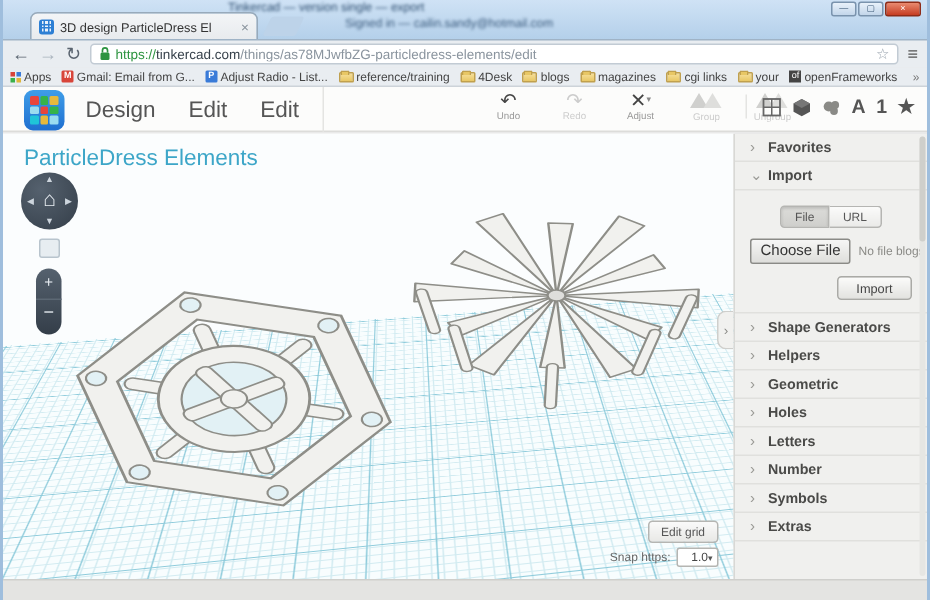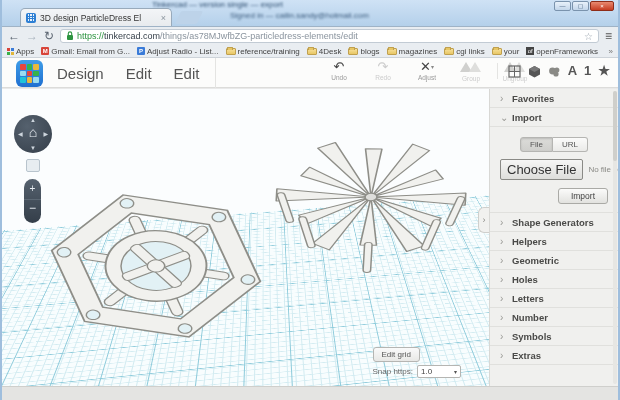--- a/index.html
+++ b/index.html
@@ -112,26 +112,26 @@
               border:1px solid #b8c4cd; border-radius:2px; }
   .zoompill { position:absolute; left:22px; top:90px; width:17px; height:44px; border-radius:9px;
               background:linear-gradient(#55616e,#343e49); color:#e8edf2; text-align:center; }
   .zoompill .zi { font-size:10px; line-height:20px; display:block; }
   .zoompill .zo { font-size:12px; line-height:16px; display:block; border-top:1px solid #5c6874; }
 
   .model { position:absolute; }
   .model-left { left:28px; top:72px; }
   .model-right { left:262px; top:28px; }
 
-  .grid-ctrls { position:absolute; right:28px; bottom:8px; text-align:left; }
+  .grid-ctrls { position:absolute; right:10px; bottom:8px; text-align:right; }
   .editgrid-btn { display:inline-block; font-size:8px; color:#555; background:linear-gradient(#fafafa,#e8e8e6);
                   border:1px solid #b5b5b2; border-radius:3px; padding:2px 8px; }
   .snap-row { margin-top:3px; display:flex; align-items:center; gap:4px; justify-content:flex-end; }
   .snap-label { font-size:8px; color:#666; }
-  .snap-select { width:44px; height:13px; background:#fff; border:1px solid #b5b5b2; border-radius:2px;
+  .snap-select { width:28px; height:13px; background:#fff; border:1px solid #b5b5b2; border-radius:2px;
                  font-size:8px; color:#444; display:flex; align-items:center; padding:0 3px; }
   .snap-select .sv { flex:1; }
   .snap-select .sc2 { font-size:6px; color:#555; }
 
   .collapse-tab { position:absolute; right:0; top:118px; width:11px; height:26px;
                   background:#f1f1ef; border:1px solid #cfcfcc; border-right:none;
                   border-radius:6px 0 0 6px; color:#8a8a86; font-size:9px; line-height:24px; text-align:center; }
 
   
   .sidebar { position:absolute; left:487px; top:0; right:0; height:100%; background:#f0f0ee;
@@ -142,21 +142,21 @@
   .imp-body { padding:4px 10px 8px 10px; border-bottom:1px solid #e0e0dd; }
   .imp-desc { font-size:8px; color:#9a9a96; line-height:1.25; }
   .imp-more { color:#8aa6b8; }
   .seg { display:flex; justify-content:center; margin:6px 0 7px; }
   .seg-btn { font-size:8px; color:#555; padding:2px 9px; border:1px solid #b5b5b2;
              background:linear-gradient(#fbfbfa,#eaeae8); }
   .seg-btn.active { background:linear-gradient(#dcdcd9,#cfcfcc); box-shadow:inset 0 1px 2px rgba(0,0,0,.15); }
   .seg-btn:first-child { border-radius:3px 0 0 3px; }
   .seg-btn:last-child { border-radius:0 3px 3px 0; border-left:none; }
   .file-row { display:flex; align-items:center; gap:5px; }
-  .choose-btn { font-size:13px; color:#333; padding:2px 6px; border:1px solid #8a8a86;
+  .choose-btn { font-size:10px; color:#333; padding:2px 6px; border:1px solid #8a8a86;
                 background:linear-gradient(#f6f6f5,#dededb); border-radius:2px; white-space:nowrap; }
   .nofile { font-size:8px; color:#8a8a86; white-space:nowrap; }
   .imp-btn-row { text-align:right; margin-top:8px; }
   .import-btn { display:inline-block; font-size:8.5px; color:#444; padding:2px 12px;
                 border:1px solid #aaaaa6; border-radius:3px; background:linear-gradient(#fbfbfa,#e2e2df); }
   .side-scroll { position:absolute; right:1px; top:2px; bottom:2px; width:4px; background:#e6e6e3;
                  border-radius:2px; }
   .side-scroll i { position:absolute; top:0; left:0; width:4px; height:70px; background:#cfcfcb; border-radius:2px; display:block; }
 
   .bottom-strip { position:absolute; left:0; right:0; bottom:0; height:14px; background:#e4e4e2;
@@ -323,20 +323,21 @@
       <span class="sc">A</span>
       <span class="sc">1</span>
       <span class="sc">★</span>
     </div>
   </div>
 
   <div class="main">
     <div class="canvas">
       <div class="grid-plane"></div>
 
+      <div class="page-title">ParticleDress Elements</div>
 
       <div class="navball">
         <span class="home">⌂</span>
         <span class="n up">▲</span>
         <span class="n dn">▼</span>
         <span class="n lf">◀</span>
         <span class="n rt">▶</span>
       </div>
       <div class="viewcube"></div>
       <div class="zoompill">

